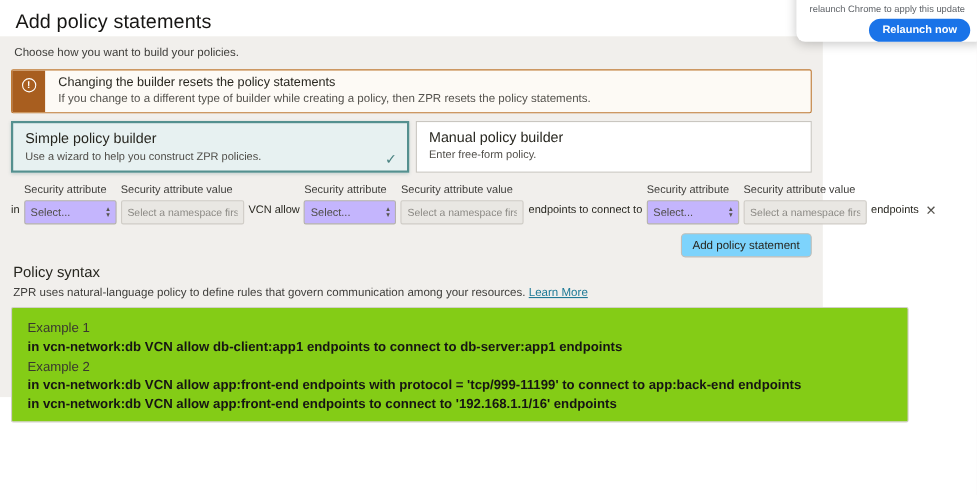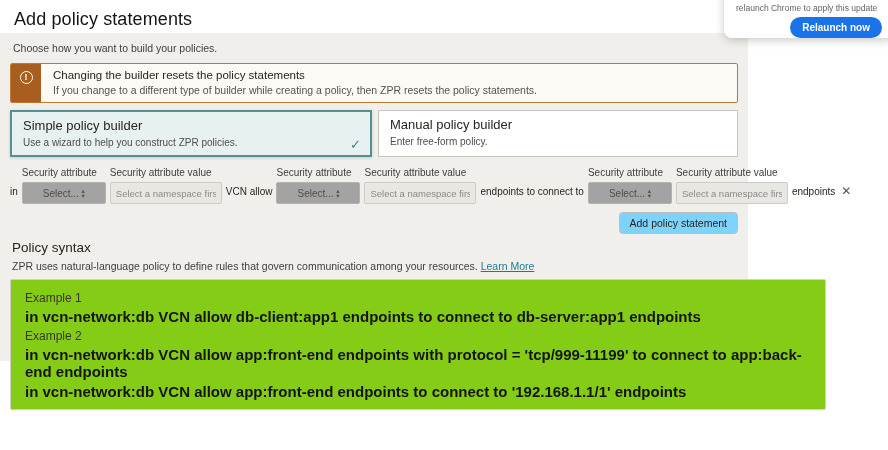--- a/index.html
+++ b/index.html
@@ -45,22 +45,22 @@
   .card-title { font-size: 13px; color: #27261f; margin-bottom: 4px; }
   .card-desc { font-size: 10px; color: #4f4d48; line-height: 12px; }
   .card-check { position: absolute; right: 9px; bottom: 3px; color: #4a8382; font-size: 13px; }
 
   
   .stmt-row { display: flex; align-items: flex-end; gap: 4px; margin-bottom: 8px; }
   .conn { font-size: 10px; color: #27261f; padding-bottom: 7px; white-space: nowrap; flex: none; }
   .field-group { display: flex; flex-direction: column; flex: none; }
   .field-label { font-size: 10px; color: #3f3e3b; margin-bottom: 4px; white-space: nowrap; }
   .select-box {
-    width: 84px; height: 22px; background: #a3a3a3; border: 1px solid #b5b2ac; border-radius: 2px;
-    display: flex; align-items: center; justify-content: space-between; padding: 0 20px;
+    width: 84px; height: 22px; background: #c4b5fd; border: 1px solid #b5b2ac; border-radius: 2px;
+    display: flex; align-items: center; justify-content: space-between; padding: 0 5px;
     font-size: 10px; color: #4f4d48; cursor: pointer;
   }
   .stepper { display: flex; flex-direction: column; line-height: 5px; font-size: 6.5px; color: #55534e; }
   .value-input {
     width: 112px; height: 22px; background: #e9e7e3; border: 1px solid #cfccc6; border-radius: 2px;
     font-family: "Liberation Sans", sans-serif; font-size: 9.5px; color: #55534e; padding: 0 5px;
   }
   .value-input::placeholder { color: #8c8a85; opacity: 1; }
   .remove-x { font-size: 12px; color: #55534e; padding-bottom: 6px; cursor: pointer; flex: none; margin-left: 2px; }
 
@@ -72,21 +72,21 @@
 
   
   .syntax-heading { font-size: 13.5px; color: #27261f; margin: 6px 2px 5px; }
   .syntax-desc { font-size: 10.5px; color: #3f3e3b; margin: 0 2px 7px; }
   .learn-more { color: #1f7a96; text-decoration: underline; cursor: pointer; }
   .examples-box {
     width: 816px; background: #84cc16; border: 1px solid #d2cfc9; border-radius: 2px;
     padding: 7px 14px 9px; 
   }
   .ex-label { font-size: 12px; color: #39382f; margin-top: 4px; }
-  .ex-stmt { font-size: 15px; font-weight: 700; color: #161513; margin-top: 3px; }
+  .ex-stmt { font-size: 12px; font-weight: 700; color: #161513; margin-top: 3px; }
 
   
   .chrome-popup {
     position: absolute; top: -18px; right: -8px; width: 172px; height: 56px;
     background: #ffffff; border-radius: 8px; box-shadow: 0 2px 10px rgba(0,0,0,.22);
     padding: 21px 12px 0; z-index: 50;
   }
   .popup-msg { font-size: 8.5px; color: #5f6368; white-space: nowrap; }
   .relaunch-btn {
     float: right; margin-top: 4px; margin-right: 2px;
@@ -195,21 +195,21 @@
   <div class="examples-box">
     <div>
       <div class="ex-label">Example 1</div>
       <div class="ex-stmt">in vcn-network:db VCN allow db-client:app1 endpoints to connect to db-server:app1 endpoints</div>
     </div>
     <div>
       <div class="ex-label">Example 2</div>
       <div class="ex-stmt">in vcn-network:db VCN allow app:front-end endpoints with protocol = 'tcp/999-11199' to connect to app:back-end endpoints</div>
     </div>
     <div>
-      <div class="ex-stmt">in vcn-network:db VCN allow app:front-end endpoints to connect to '192.168.1.1/1' endpoints</div>
+      <div class="ex-stmt">in vcn-network:db VCN allow app:front-end endpoints to connect to '192.168.1.1/16' endpoints</div>
     </div>
   </div>
 </div>
 
 <div class="chrome-popup">
   <div class="popup-msg">relaunch Chrome to apply this update</div>
   <button class="relaunch-btn">Relaunch now</button>
 </div>
 
 </body></html>

